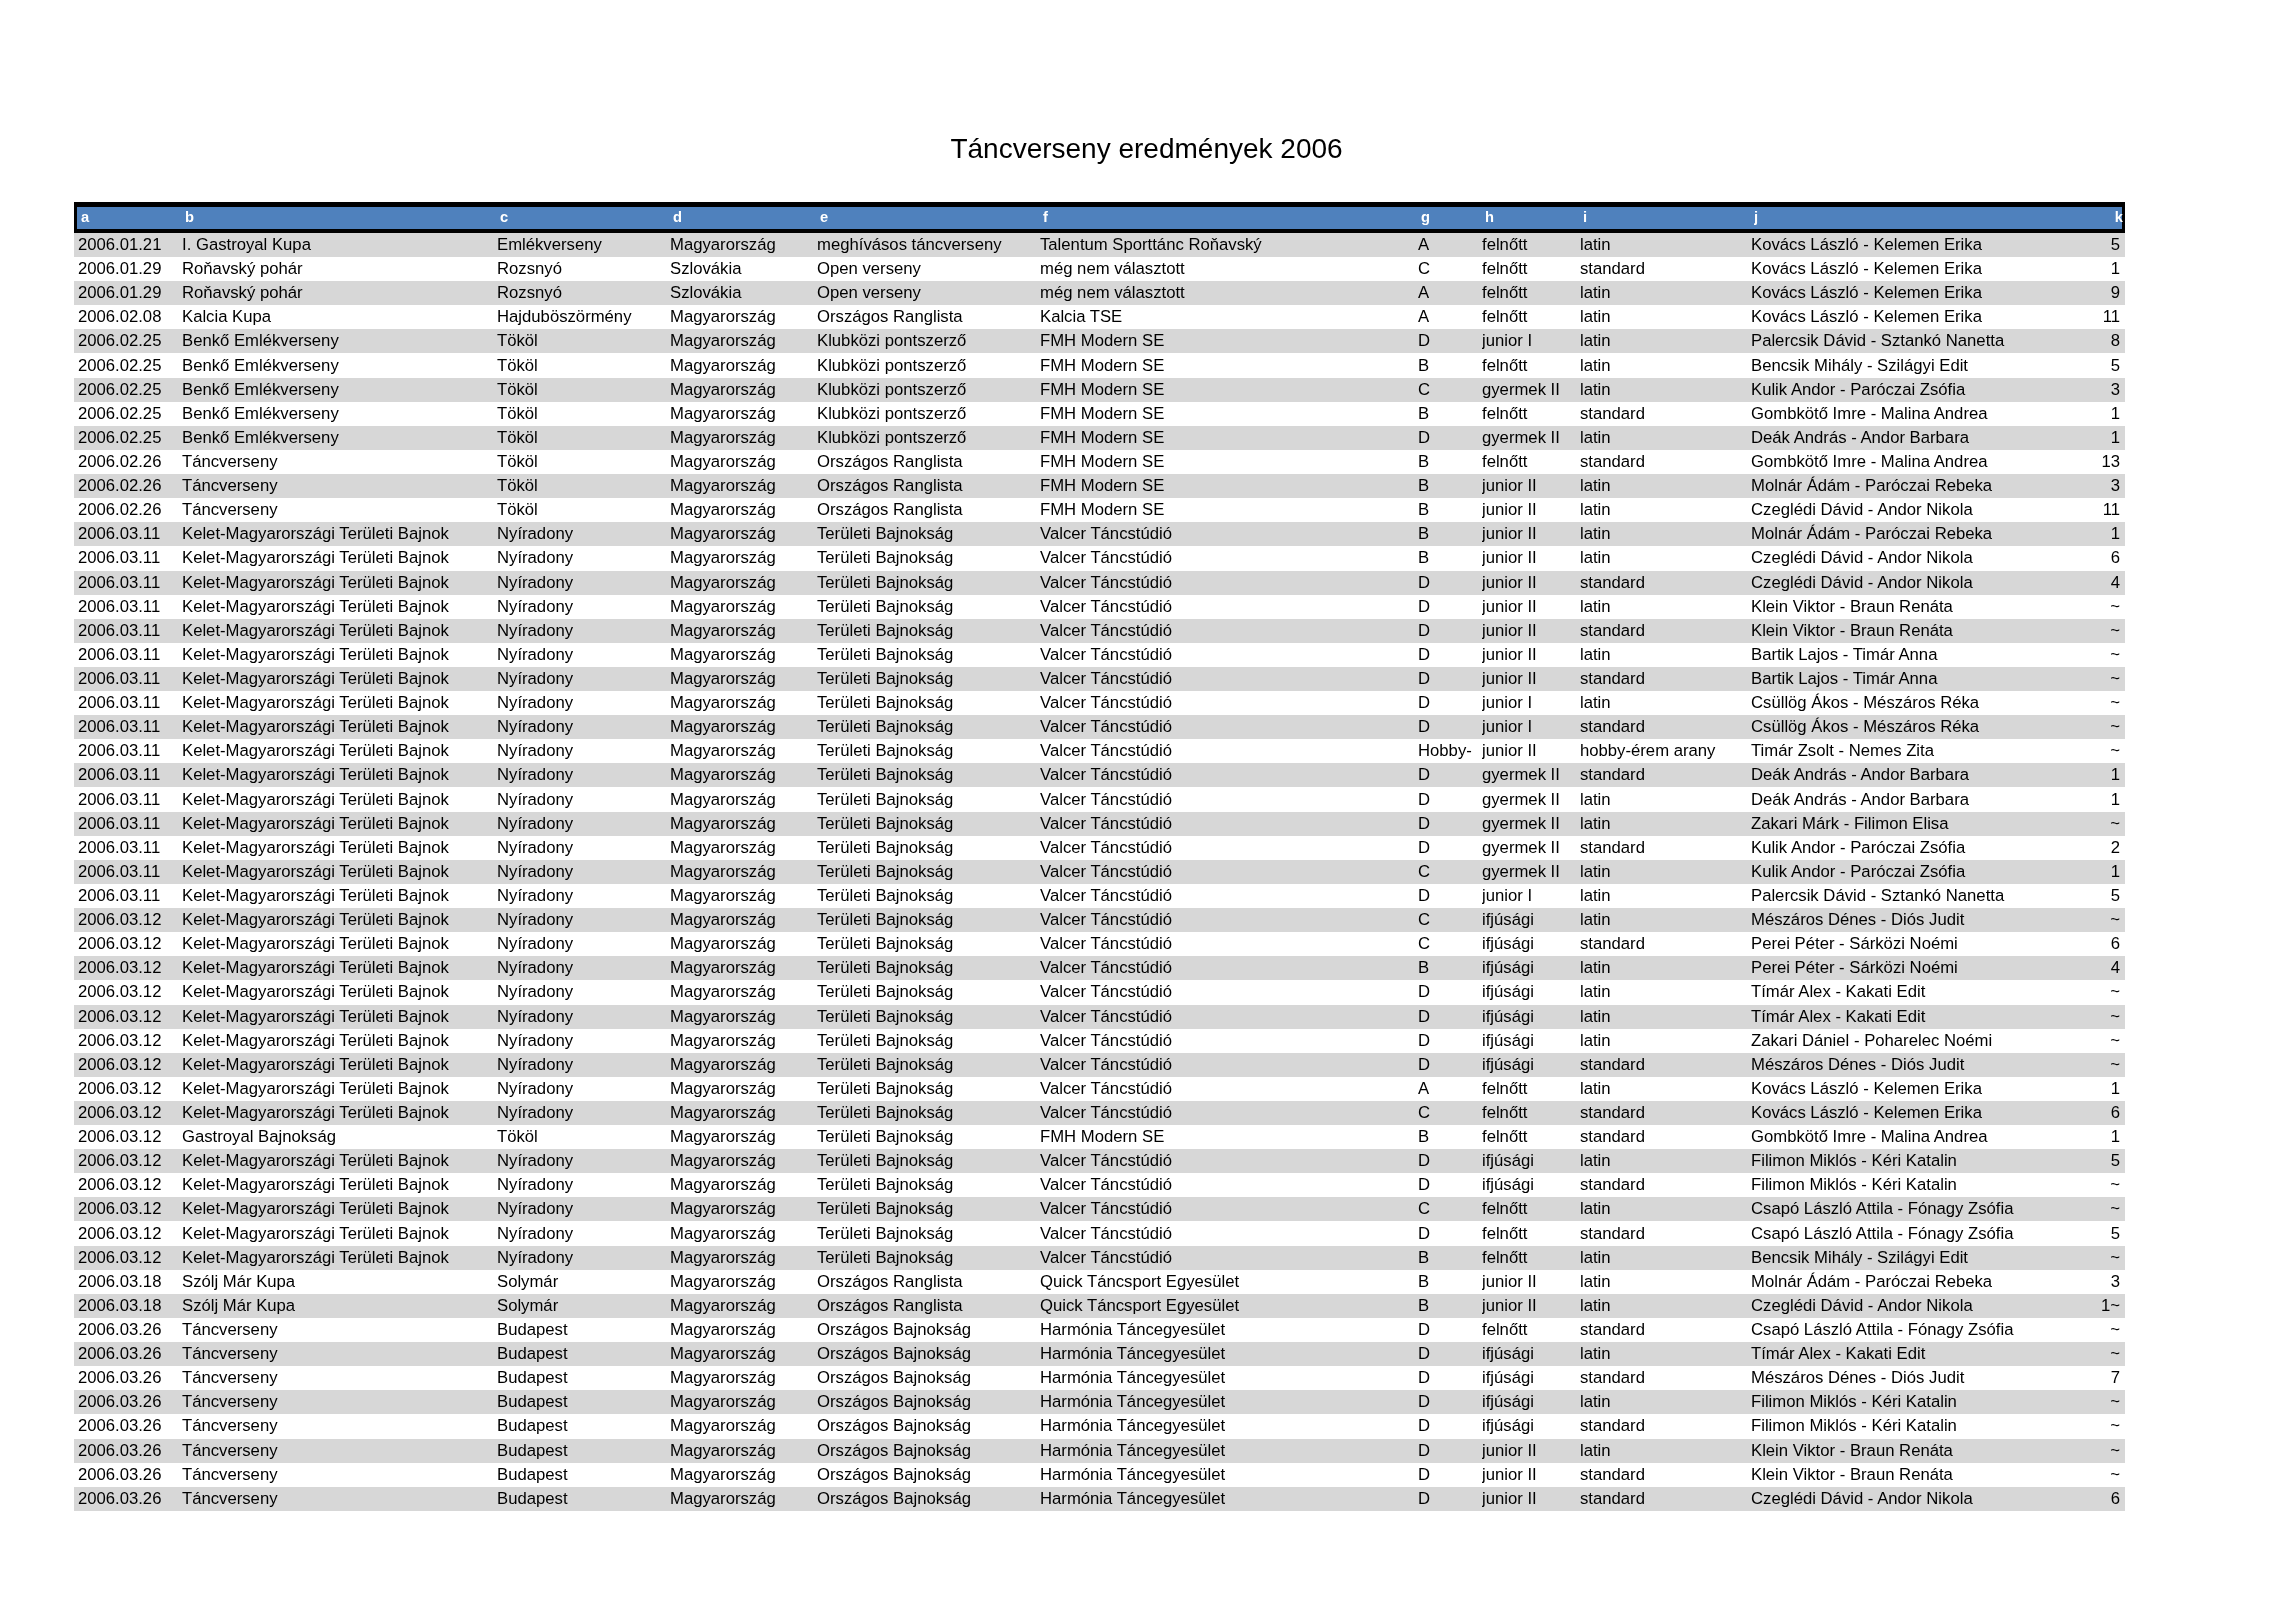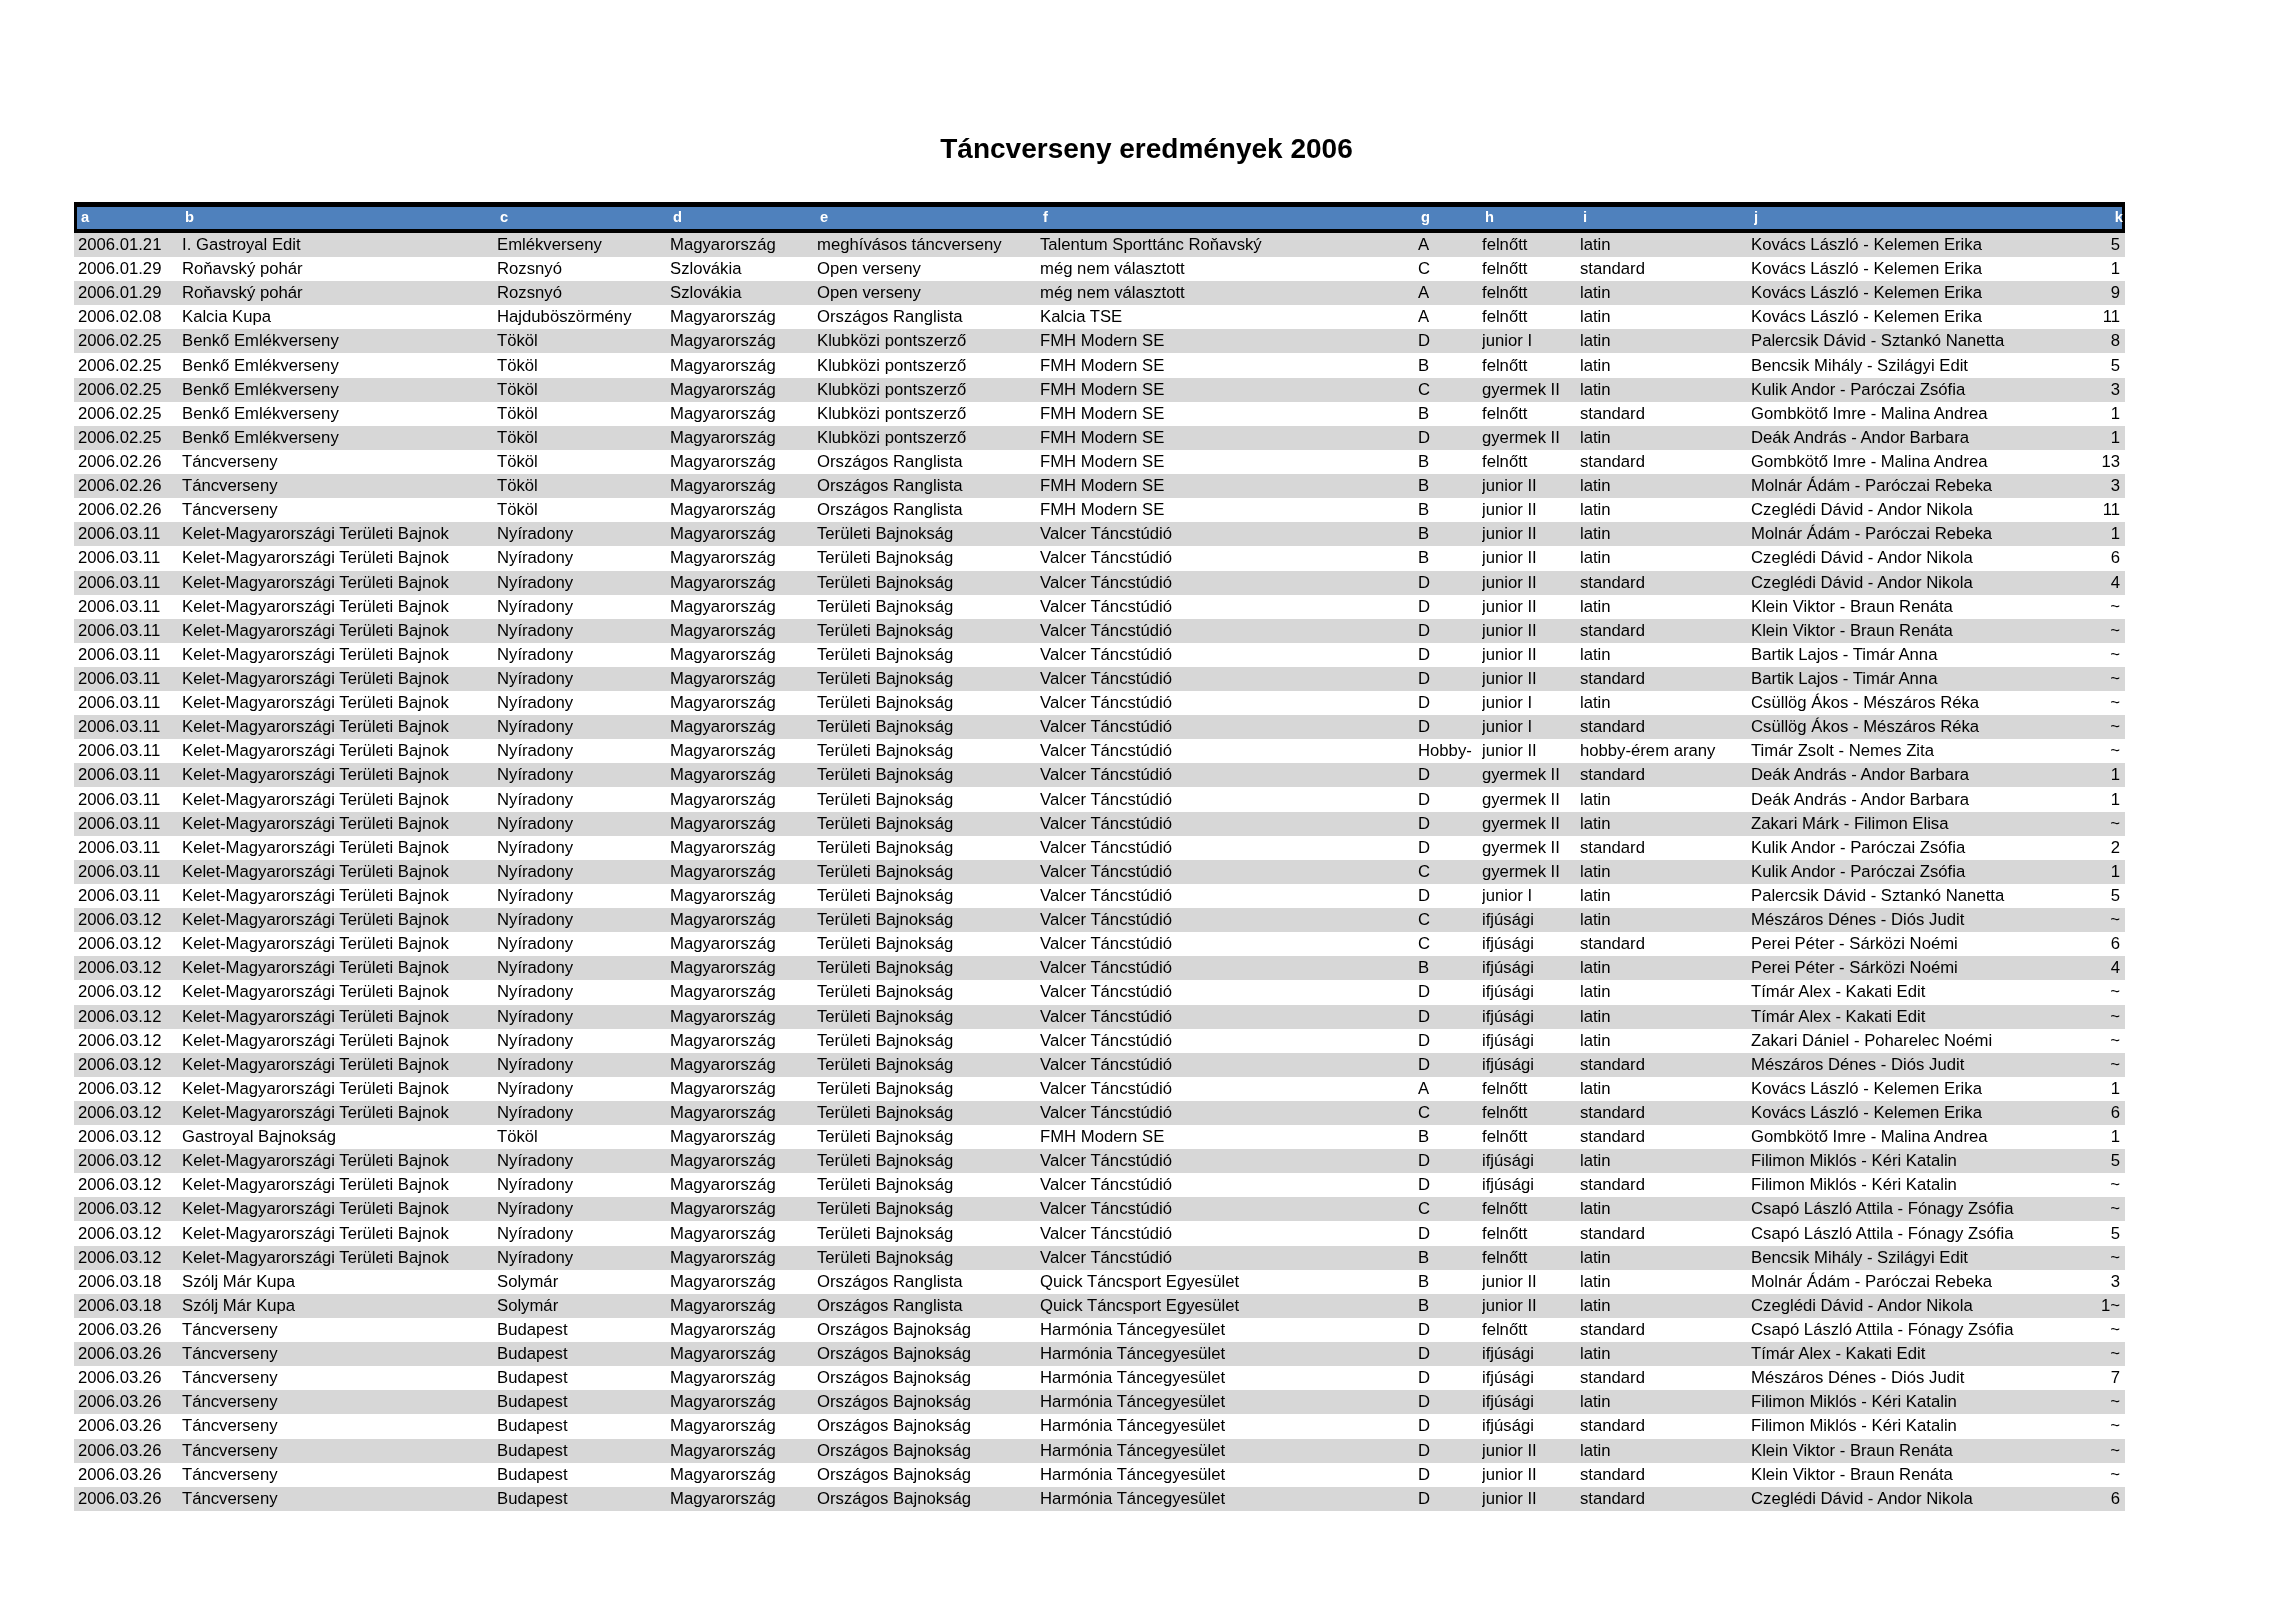--- a/index.html
+++ b/index.html
@@ -3,21 +3,21 @@
 <meta charset="utf-8">
 <style>
   html,body{margin:0;padding:0;}
   body{
     width:2293px;height:1620px;background:#ffffff;overflow:hidden;
     font-family:"Liberation Sans","DejaVu Sans",sans-serif;color:#000;
     position:relative;
   }
   .page-title{
     position:absolute;top:131px;left:50%;transform:translateX(-50%);
-    font-size:28px;line-height:35px;white-space:nowrap;color:#000;font-weight:bold;
+    font-size:28px;line-height:35px;white-space:nowrap;color:#000;
   }
   .sheet{
     position:absolute;left:74px;top:202px;width:2051px;
   }
   .thead{
     position:relative;height:21.6px;background:var(--header-bg,#4f81bd);
     border-style:solid;border-color:var(--border,#000);
     border-width:5.9px 3.9px 4.9px 3.9px;box-sizing:content-box;
   }
   .thead .hcell{
@@ -64,21 +64,21 @@
       <div class="hcell col-f">f</div>
       <div class="hcell col-g">g</div>
       <div class="hcell col-h">h</div>
       <div class="hcell col-i">i</div>
       <div class="hcell col-j">j</div>
       <div class="hcell col-k">k</div>
     </div>
   <div class="tbody" style="height: 1580px;">
       <div class="row odd" style="top: 0px;">
         <div class="cell col-a">2006.01.21</div>
-        <div class="cell col-b">I. Gastroyal Edit</div>
+        <div class="cell col-b">I. Gastroyal Kupa</div>
         <div class="cell col-c">Emlékverseny</div>
         <div class="cell col-d">Magyarország</div>
         <div class="cell col-e">meghívásos táncverseny</div>
         <div class="cell col-f">Talentum Sporttánc Roňavský</div>
         <div class="cell col-g">A</div>
         <div class="cell col-h">felnőtt</div>
         <div class="cell col-i">latin</div>
         <div class="cell col-j">Kovács László - Kelemen Erika</div>
         <div class="cell col-k">5</div>
       </div>

